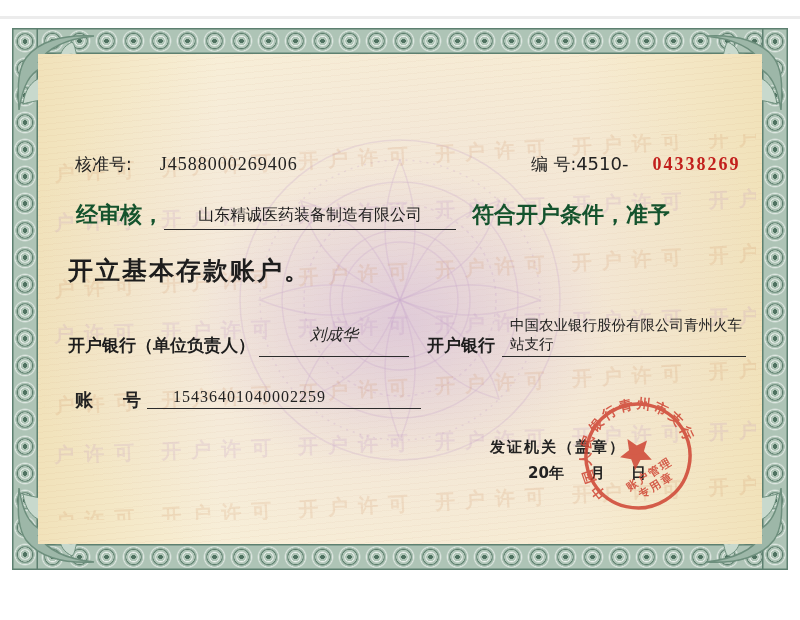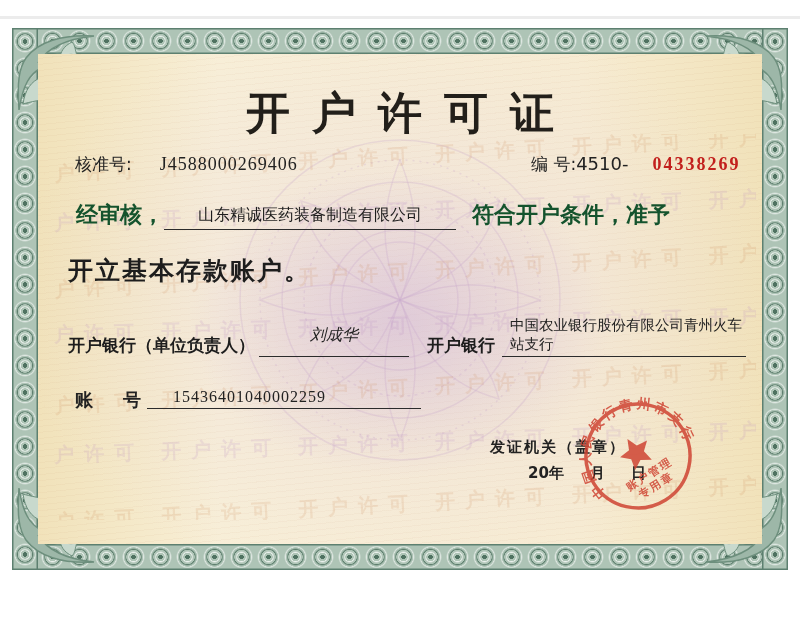--- a/index.html
+++ b/index.html
@@ -156,21 +156,20 @@
       <div class="wm-row wm-o" style="top:116px;transform:rotate(-3deg);">开户许可 开户许可 开户许可 开户许可 开户许可 开户许可 开户许可 开户许可</div>
       <div class="wm-row wm-p" style="top:174px;transform:rotate(-1.5deg);">开户许可 开户许可 开户许可 开户许可 开户许可 开户许可 开户许可 开户许可</div>
       <div class="wm-row wm-o" style="top:232px;transform:rotate(-3deg);">开户许可 开户许可 开户许可 开户许可 开户许可 开户许可 开户许可 开户许可</div>
       <div class="wm-row wm-p" style="top:290px;transform:rotate(-2deg);">开户许可 开户许可 开户许可 开户许可 开户许可 开户许可 开户许可 开户许可</div>
       <div class="wm-row wm-o" style="top:348px;transform:rotate(-3deg);">开户许可 开户许可 开户许可 开户许可 开户许可 开户许可 开户许可 开户许可</div>
     </div>
   </div>
 
   <div class="content">
 
-    <div class="title">开户许可证</div>
 
     <div class="row-abs approval">
       <span>核准号:</span><span class="val num-serif">J4588000269406</span>
     </div>
 
     <div class="row-abs serial">
       <span>编 号:</span><span class="pre">4510-</span><span class="red num-serif">04338269</span>
     </div>
 
     <div class="audit-line">

